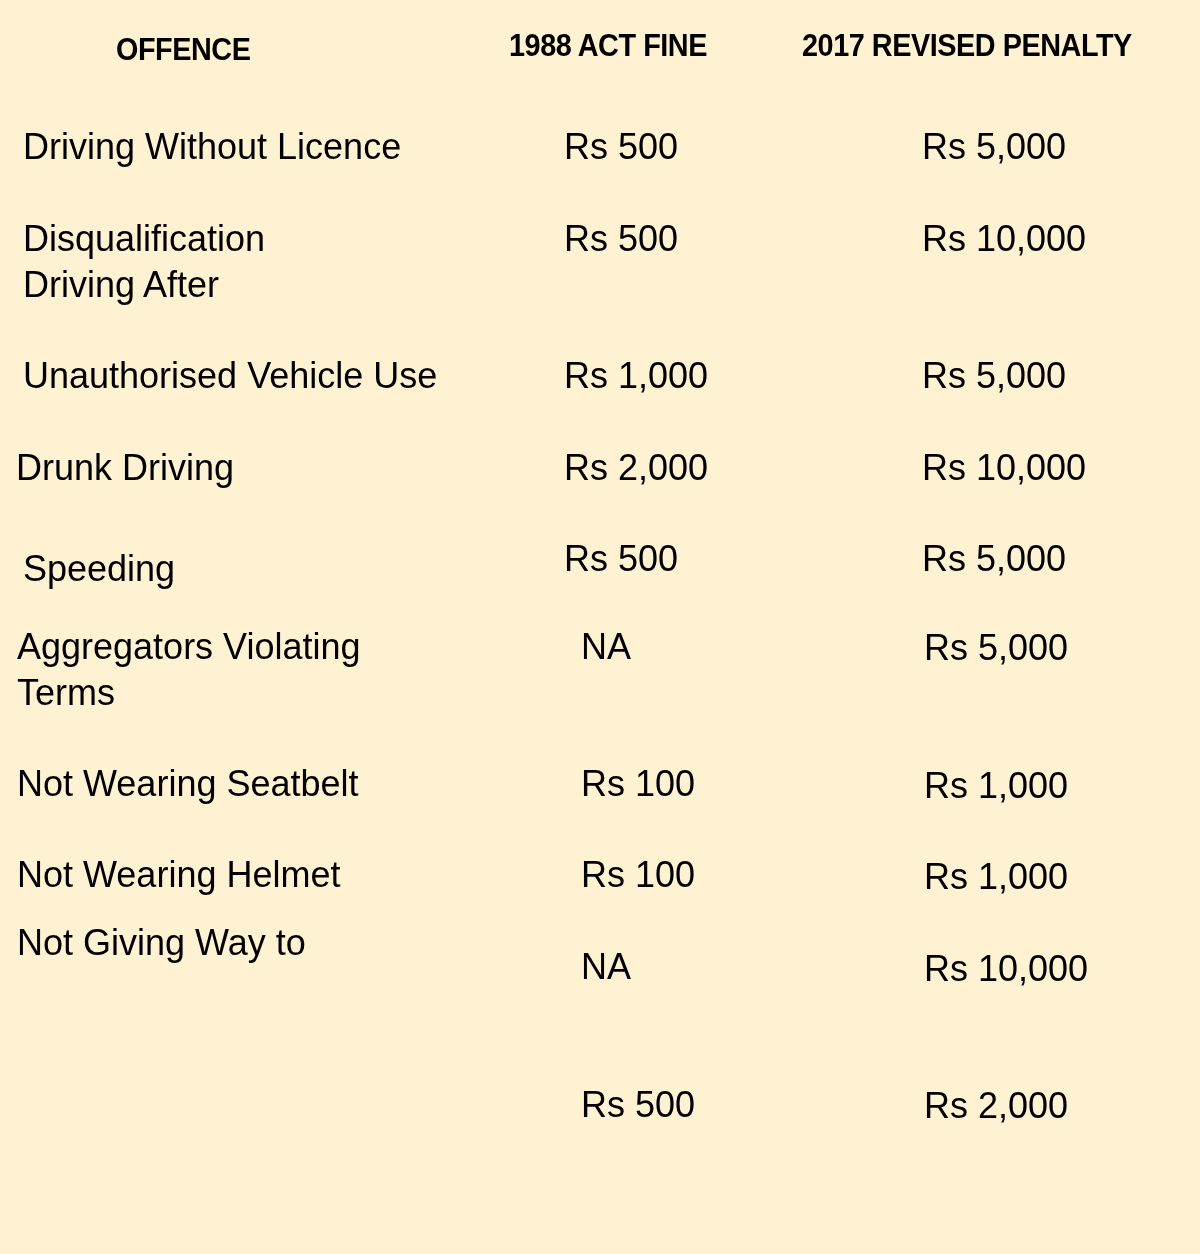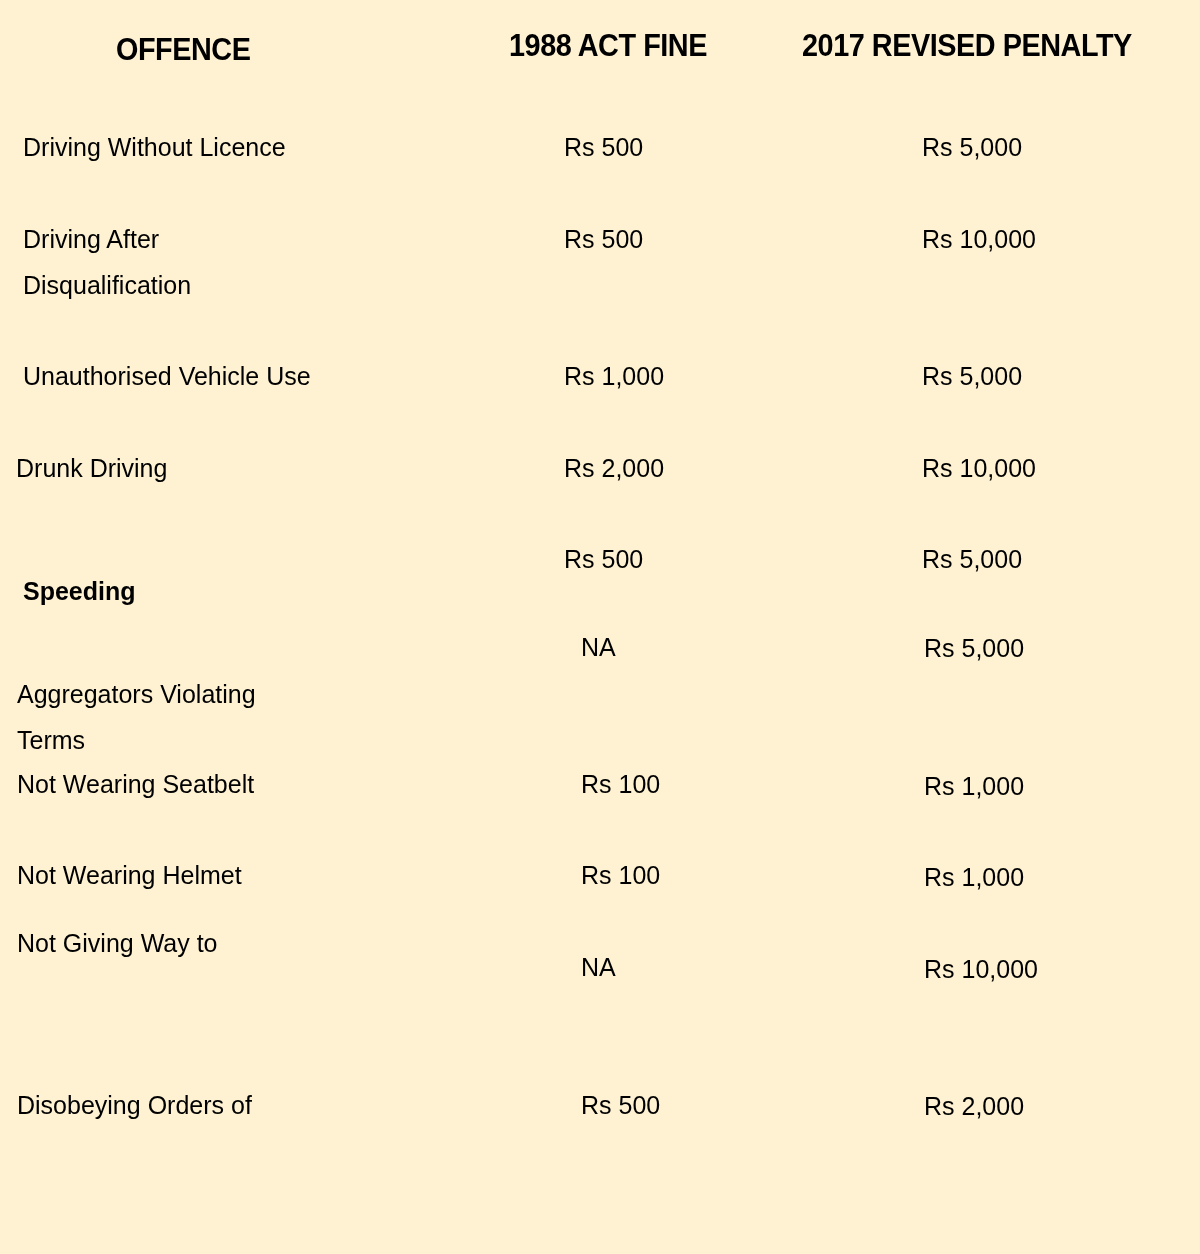--- a/index.html
+++ b/index.html
@@ -15,65 +15,65 @@
     position: absolute;
     font-weight: bold;
     font-size: 31px;
     letter-spacing: -0.5px;
     white-space: nowrap;
     transform: scaleX(0.93);
     transform-origin: left center;
   }
   .cell {
     position: absolute;
-    font-size: 25px;
+    font-size: 36px;
     line-height: 46px;
     white-space: nowrap;
   }
 </style>
 </head>
 <body>
 
 <div>
   <div class="hdr" style="left:116px; top:32px;">OFFENCE</div>
   <div class="hdr" style="left:509px; top:28px;">1988 ACT FINE</div>
   <div class="hdr" style="left:802px; top:28px;">2017 REVISED PENALTY</div>
 
   <div class="cell" style="left:23px; top:124px;">
       <div>Driving Without Licence</div>
     </div>
   <div class="cell" style="left:564px; top:124px;">Rs 500</div>
   <div class="cell" style="left:922px; top:124px;">Rs 5,000</div>
 
   <div class="cell" style="left:23px; top:216px;">
+      <div>Disqualification</div>
       <div>Driving After</div>
-      <div>Disqualification</div>
     </div>
   <div class="cell" style="left:564px; top:216px;">Rs 500</div>
   <div class="cell" style="left:922px; top:216px;">Rs 10,000</div>
 
   <div class="cell" style="left:23px; top:353px;">
       <div>Unauthorised Vehicle Use</div>
     </div>
   <div class="cell" style="left:564px; top:353px;">Rs 1,000</div>
   <div class="cell" style="left:922px; top:353px;">Rs 5,000</div>
 
   <div class="cell" style="left:16px; top:445px;text-align:center;">
       <div>Drunk Driving</div>
     </div>
   <div class="cell" style="left:564px; top:445px;">Rs 2,000</div>
   <div class="cell" style="left:922px; top:445px;">Rs 10,000</div>
 
-  <div class="cell" style="left:23px; top:568px;font-weight:bold;">
+  <div class="cell" style="left:23px; top:546px;">
       <div>Speeding</div>
     </div>
   <div class="cell" style="left:564px; top:536px;">Rs 500</div>
   <div class="cell" style="left:922px; top:536px;">Rs 5,000</div>
 
-  <div class="cell" style="left:17px; top:624px;margin-top:47px;">
+  <div class="cell" style="left:17px; top:624px;">
       <div>Aggregators Violating</div>
       <div>Terms</div>
     </div>
   <div class="cell" style="left:581px; top:624px;">NA</div>
   <div class="cell" style="left:924px; top:625px;">Rs 5,000</div>
 
   <div class="cell" style="left:17px; top:761px;text-align:center;">
       <div>Not Wearing Seatbelt</div>
     </div>
   <div class="cell" style="left:581px; top:761px;">Rs 100</div>
@@ -85,17 +85,16 @@
   <div class="cell" style="left:581px; top:852px;">Rs 100</div>
   <div class="cell" style="left:924px; top:854px;">Rs 1,000</div>
 
   <div class="cell" style="left:17px; top:920px;">
       <div>Not Giving Way to</div>
     </div>
   <div class="cell" style="left:581px; top:944px;">NA</div>
   <div class="cell" style="left:924px; top:946px;">Rs 10,000</div>
 
   <div class="cell" style="left:17px; top:1082px;">
-      <div>Disobeying Orders of</div>
     </div>
   <div class="cell" style="left:581px; top:1082px;">Rs 500</div>
   <div class="cell" style="left:924px; top:1083px;">Rs 2,000</div>
 </div>
 
 </body></html>

